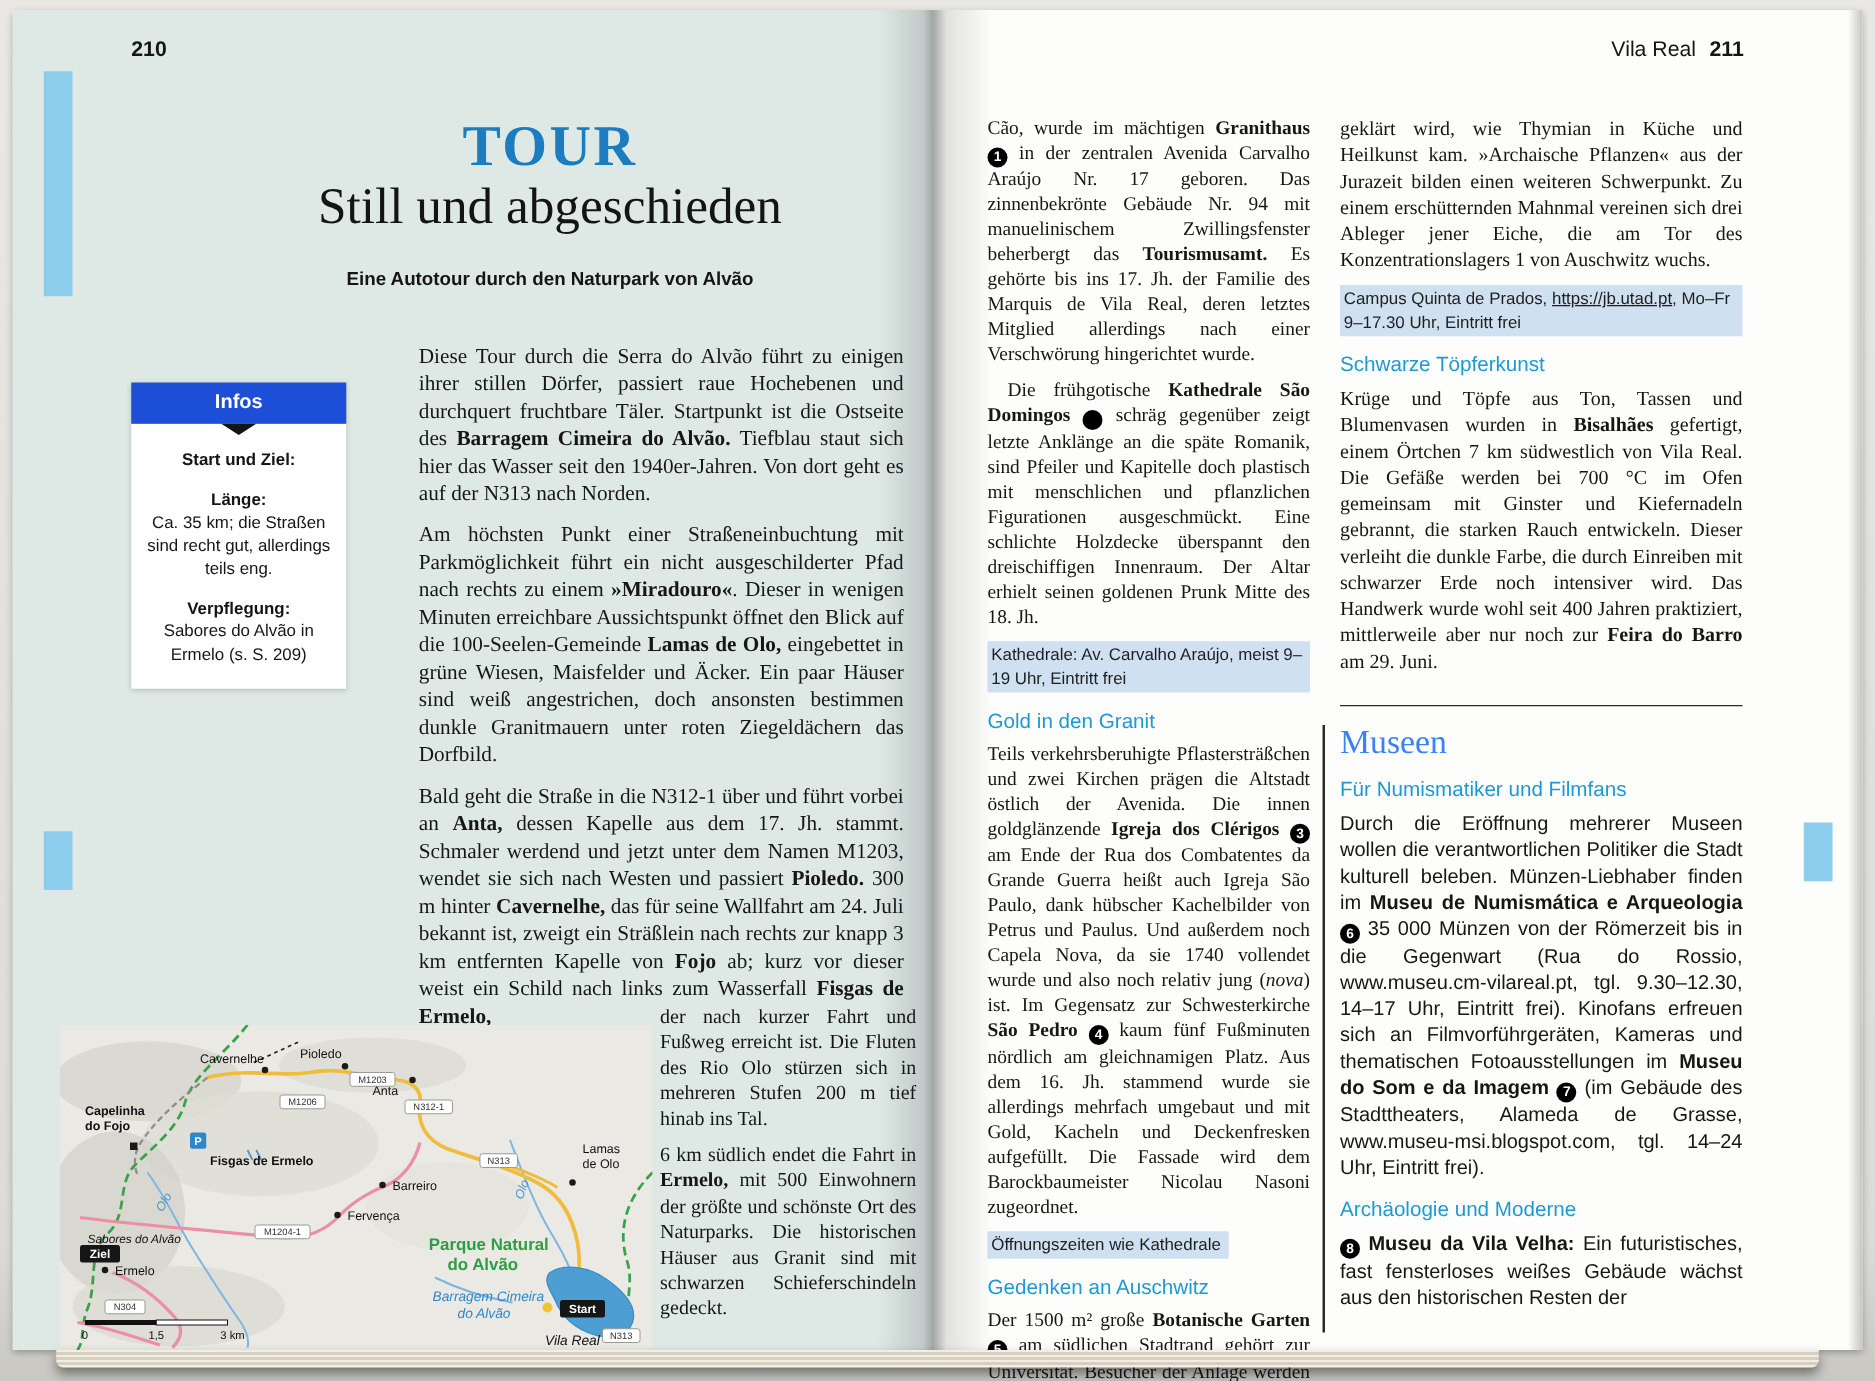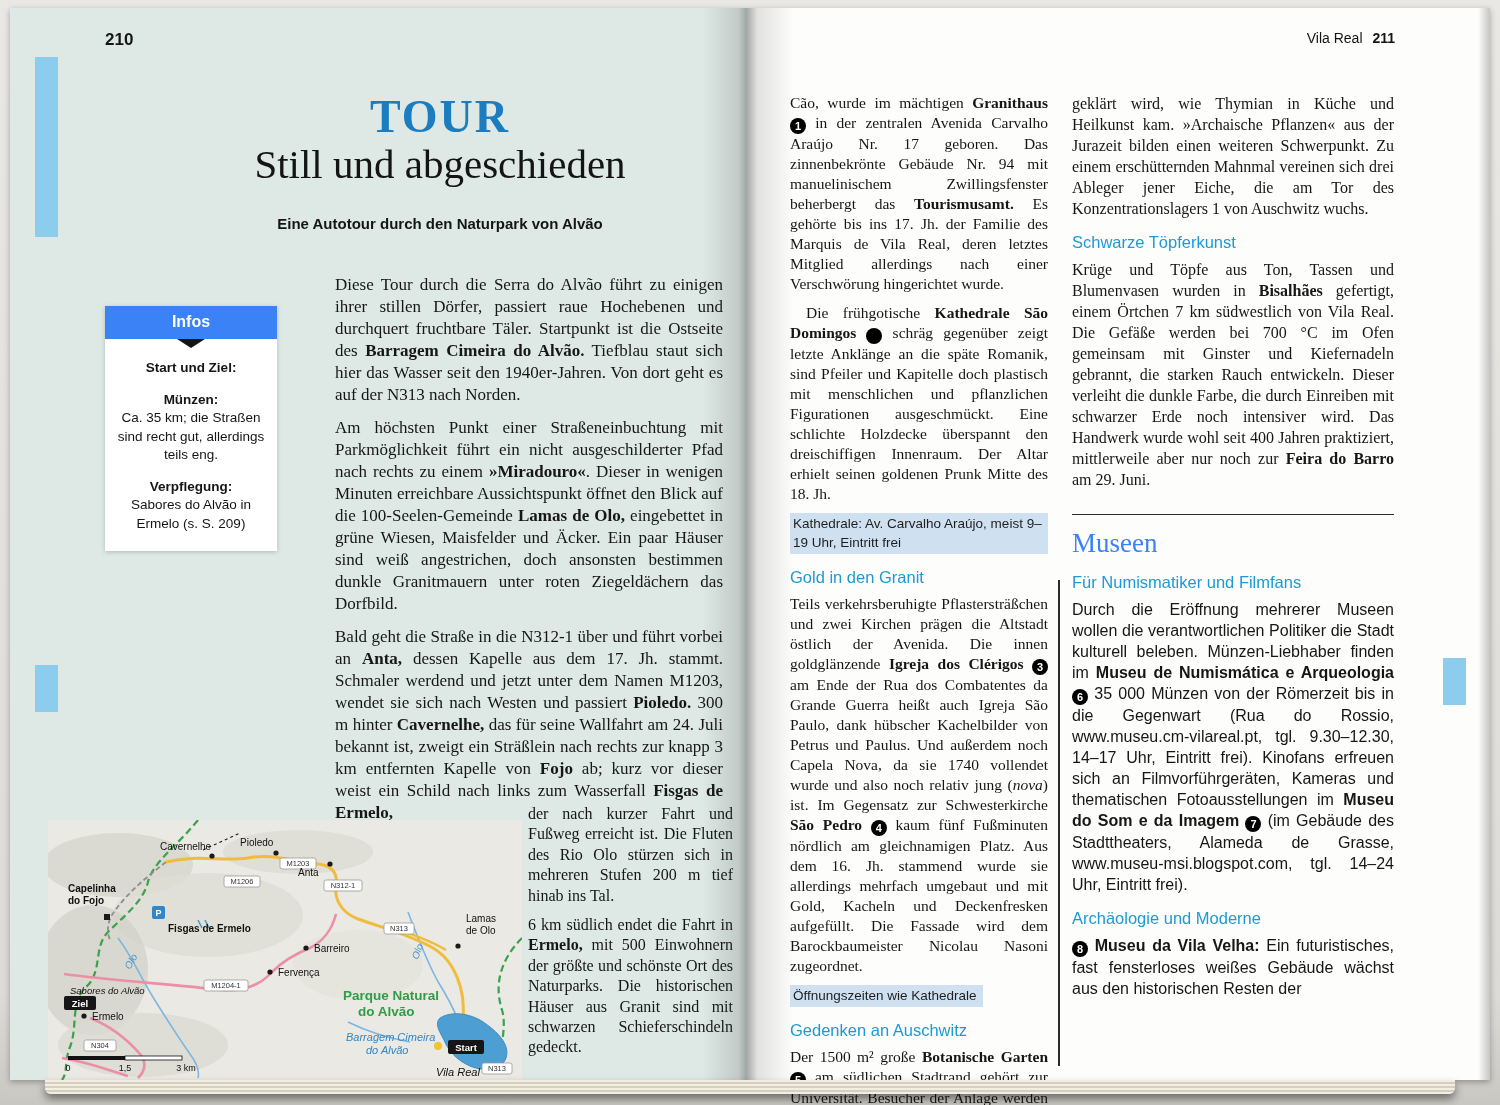--- a/index.html
+++ b/index.html
@@ -27,37 +27,37 @@
   .tab-midr  { right:24px; top:650px; width:23px; height:47px; }
 
   
   .pgnum-left { position:absolute; left:95px; top:22px; font-size:17px; font-weight:bold; }
   .tour-head { position:absolute; left:205px; top:85px; width:450px; text-align:center; }
   .kicker { font-family:"Liberation Serif", serif; font-weight:bold; font-size:46px; line-height:48px; letter-spacing:2px; color:#1b7cc0; }
   .ltitle { font-family:"Liberation Serif", serif; font-size:41px; line-height:46px; color:#141414; }
   .lsub   { margin-top:28px; font-size:15px; font-weight:bold; }
 
   .infobox { position:absolute; left:95px; top:298px; width:172px; filter:drop-shadow(0 1px 2px rgba(0,0,0,.2)); }
-  .ribbon { position:relative; background:#3b82f6; color:#fff; text-align:center; font-weight:bold; font-size:16px; padding:7px 0 8px; }
+  .ribbon { position:relative; background:#1d4ed8; color:#fff; text-align:center; font-weight:bold; font-size:16px; padding:7px 0 8px; }
   .ribbon::after { content:""; position:absolute; left:50%; bottom:-9px; transform:translateX(-50%);
     border-left:14px solid transparent; border-right:14px solid transparent; border-top:9px solid #141414; }
   .ib-body { background:#fff; padding:20px 10px 18px; text-align:center; font-size:13.5px; line-height:18.5px; }
   .ib-label { font-weight:bold; margin-top:13px; }
   .ib-label:first-child { margin-top:0; }
   .pin { display:inline-block; width:8px; height:8px; background:#222; border-radius:50% 50% 50% 0; transform:rotate(-45deg); vertical-align:-1px; margin:0 2px 0 1px; }
 
   .para { font-family:"Liberation Serif", serif; text-align:justify; color:#161616; hyphens:auto; }
   .text-col { position:absolute; left:325px; top:266px; width:388px; }
   .text-col .para { font-size:17px; line-height:22px; margin-bottom:11px; }
   .narrow-col { position:absolute; left:518px; top:796px; width:205px; }
   .narrow-col .para { font-size:16px; line-height:20.4px; margin-bottom:9px; }
   .map { position:absolute; left:38px; top:812px; width:474px; height:260px; }
 
   
-  .rp-header { position:absolute; top:22px; right:95px; font-size:14px;text-align:center; }
+  .rp-header { position:absolute; top:22px; right:95px; font-size:17px;text-align:center; }
   .rp-header b { margin-left:6px; }
   .col { position:absolute; top:85px; }
   .col1 { left:43px;  width:258px; }
   .col2 { left:325px; width:322px; }
   .col1 .para { font-size:15.5px; line-height:20px; margin-bottom:9px; }
   .col2 .para { font-size:16px;   line-height:21px; margin-bottom:9px; }
   .indent { text-indent:16px; }
   .sans { font-family:"Liberation Sans", sans-serif !important; }
   .info { background:#cfe1f1; font-family:"Liberation Sans", sans-serif; font-size:13.5px; line-height:19px;
           padding:1px 6px 2px 3px; width:fit-content; margin:0 0 9px; color:#1e1e1e; }
@@ -89,21 +89,21 @@
       <div class="ltitle">Still und abgeschieden</div>
       <div class="lsub">Eine Autotour durch den Naturpark von Alvão</div>
     </div>
 
     <div class="infobox">
       <div class="ribbon">
         <span>Infos</span>
       </div>
       <div class="ib-body">
         <div class="ib-label">Start und Ziel:</div>
-        <div class="ib-label">Münzen:</div>
+        <div class="ib-label">Länge:</div>
         <div class="ib-text">Ca. 35 km; die Straßen sind recht gut, allerdings teils eng.</div>
         <div class="ib-label">Verpflegung:</div>
         <div class="ib-text">Sabores do Alvão in Ermelo (s. S. 209)</div>
       </div>
     </div>
 
     <div class="text-col">
       <p class="para"><span>Diese Tour durch die Serra do Alvão führt zu einigen ihrer stillen Dörfer, passiert raue Hochebenen und durchquert fruchtbare Täler. Startpunkt ist die Ostseite des </span><span class="s-b">Barragem Cimeira do Alvão.</span><span> Tiefblau staut sich hier das Wasser seit den 1940er-Jahren. Von dort geht es auf der N313 nach Norden.</span></p>
       <p class="para"><span>Am höchsten Punkt einer Straßeneinbuchtung mit Parkmöglichkeit führt ein nicht ausgeschilderter Pfad nach rechts zu einem </span><span class="s-b">»Miradouro«</span><span>. Dieser in wenigen Minuten erreichbare Aussichtspunkt öffnet den Blick auf die 100-Seelen-Gemeinde </span><span class="s-b">Lamas de Olo,</span><span> eingebettet in grüne Wiesen, Maisfelder und Äcker. Ein paar Häuser sind weiß angestrichen, doch ansonsten bestimmen dunkle Granitmauern unter roten Ziegeldächern das Dorfbild.</span></p>
       <p class="para"><span>Bald geht die Straße in die N312-1 über und führt vorbei an </span><span class="s-b">Anta,</span><span> dessen Kapelle aus dem 17. Jh. stammt. Schmaler werdend und jetzt unter dem Namen M1203, wendet sie sich nach Westen und passiert </span><span class="s-b">Pioledo.</span><span> 300 m hinter </span><span class="s-b">Cavernelhe,</span><span> das für seine Wallfahrt am 24. Juli bekannt ist, zweigt ein Sträßlein nach rechts zur knapp 3 km entfernten Kapelle von </span><span class="s-b">Fojo</span><span> ab; kurz vor dieser weist ein Schild nach links zum Wasserfall </span><span class="s-b">Fisgas de Ermelo,</span></p>
@@ -241,20 +241,21 @@
       <div class="info"><span>Kathedrale: Av. Carvalho Araújo, meist 9–19 Uhr, Eintritt frei</span></div>
       <div class="bluehead">Gold in den Granit</div>
       <p class="para"><span>Teils verkehrsberuhigte Pflastersträßchen und zwei Kirchen prägen die Altstadt östlich der Avenida. Die innen goldglänzende </span><span class="s-b">Igreja dos Clérigos</span><span> </span><span class="s-num">3</span><span> am Ende der Rua dos Combatentes da Grande Guerra heißt auch Igreja São Paulo, dank hübscher Kachelbilder von Petrus und Paulus. Und außerdem noch Capela Nova, da sie 1740 vollendet wurde und also noch relativ jung (</span><span class="s-i">nova</span><span>) ist. Im Gegensatz zur Schwesterkirche </span><span class="s-b">São Pedro</span><span> </span><span class="s-num">4</span><span> kaum fünf Fußminuten nördlich am gleichnamigen Platz. Aus dem 16. Jh. stammend wurde sie allerdings mehrfach umgebaut und mit Gold, Kacheln und Deckenfresken aufgefüllt. Die Fassade wird dem Barockbaumeister Nicolau Nasoni zugeordnet.</span></p>
       <div class="info"><span>Öffnungszeiten wie Kathedrale</span></div>
       <div class="bluehead">Gedenken an Auschwitz</div>
       <p class="para"><span>Der 1500 m² große </span><span class="s-b">Botanische Garten</span><span> </span><span class="s-num">5</span><span> am südlichen Stadtrand gehört zur Universität. Besucher der Anlage werden auf eine Reise durch die Kräutergeschichte mitgenommen, auf der auch</span></p>
     </div>
 
     <div class="col col2">
       <p class="para"><span>geklärt wird, wie Thymian in Küche und Heilkunst kam. »Archaische Pflanzen« aus der Jurazeit bilden einen weiteren Schwerpunkt. Zu einem erschütternden Mahnmal vereinen sich drei Ableger jener Eiche, die am Tor des Konzentrationslagers 1 von Auschwitz wuchs.</span></p>
+      <div class="info"><span>Campus Quinta de Prados, </span><span class="s-link">https://jb.utad.pt</span><span>, Mo–Fr 9–17.30 Uhr, Eintritt frei</span></div>
       <div class="bluehead">Schwarze Töpferkunst</div>
       <p class="para"><span>Krüge und Töpfe aus Ton, Tassen und Blumenvasen wurden in </span><span class="s-b">Bisalhães</span><span> gefertigt, einem Örtchen 7 km südwestlich von Vila Real. Die Gefäße werden bei 700 °C im Ofen gemeinsam mit Ginster und Kiefernadeln gebrannt, die starken Rauch entwickeln. Dieser verleiht die dunkle Farbe, die durch Einreiben mit schwarzer Erde noch intensiver wird. Das Handwerk wurde wohl seit 400 Jahren praktiziert, mittlerweile aber nur noch zur </span><span class="s-b">Feira do Barro</span><span> am 29. Juni.</span></p>
       <div class="museen">Museen</div>
       <div class="bluehead">Für Numismatiker und Filmfans</div>
       <p class="para sans"><span>Durch die Eröffnung mehrerer Museen wollen die verantwortlichen Politiker die Stadt kulturell beleben. Münzen-Liebhaber finden im </span><span class="s-b">Museu de Numismática e Arqueologia</span><span> </span><span class="s-num">6</span><span> 35 000 Münzen von der Römerzeit bis in die Gegenwart (Rua do Rossio, www.museu.cm-vilareal.pt, tgl. 9.30–12.30, 14–17 Uhr, Eintritt frei). Kinofans erfreuen sich an Filmvorführgeräten, Kameras und thematischen Fotoausstellungen im </span><span class="s-b">Museu do Som e da Imagem</span><span> </span><span class="s-num">7</span><span> (im Gebäude des Stadttheaters, Alameda de Grasse, www.museu-msi.blogspot.com, tgl. 14–24 Uhr, Eintritt frei).</span></p>
       <div class="bluehead">Archäologie und Moderne</div>
       <p class="para sans"><span class="s-num">8</span><span> </span><span class="s-b">Museu da Vila Velha:</span><span> Ein futuristisches, fast fensterloses weißes Gebäude wächst aus den historischen Resten der</span></p>
     </div>
 
     <div class="vrule"></div>

